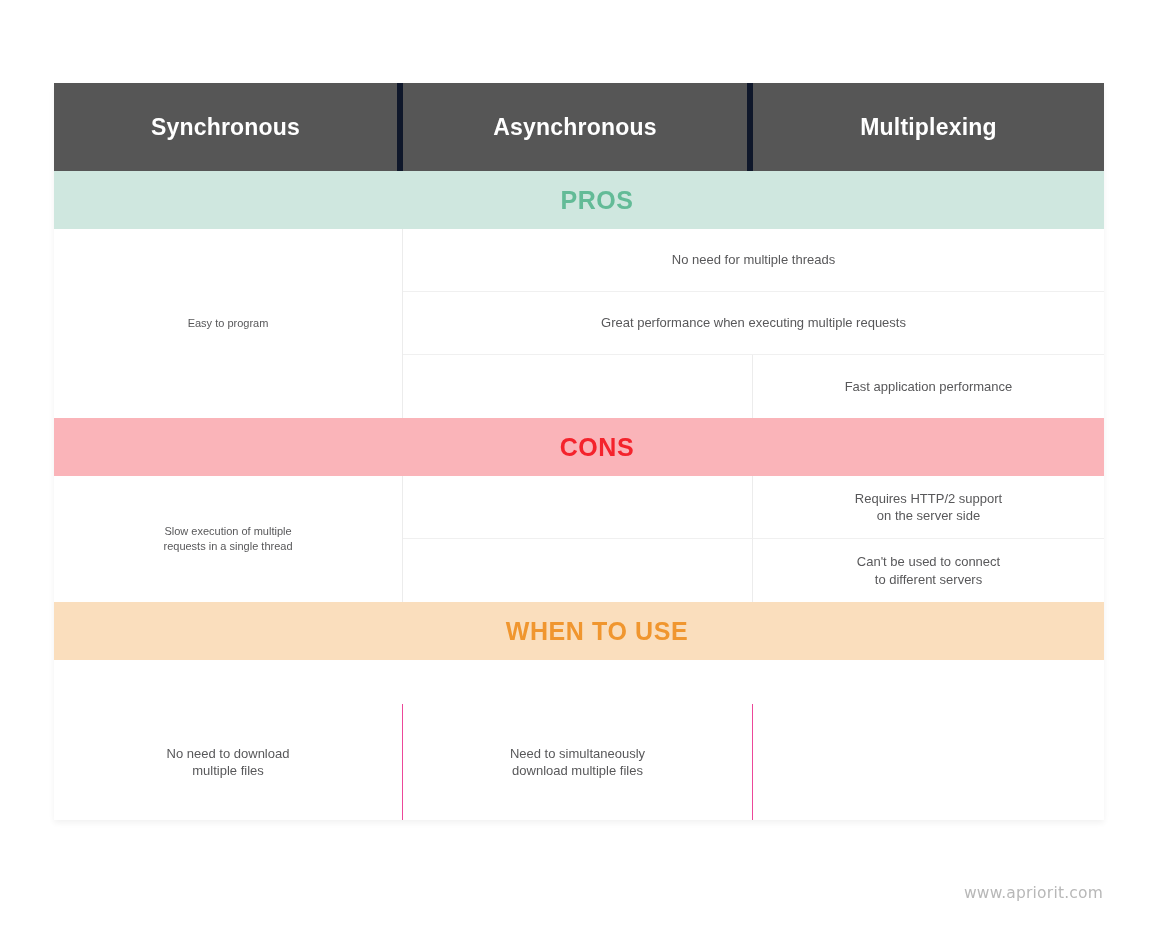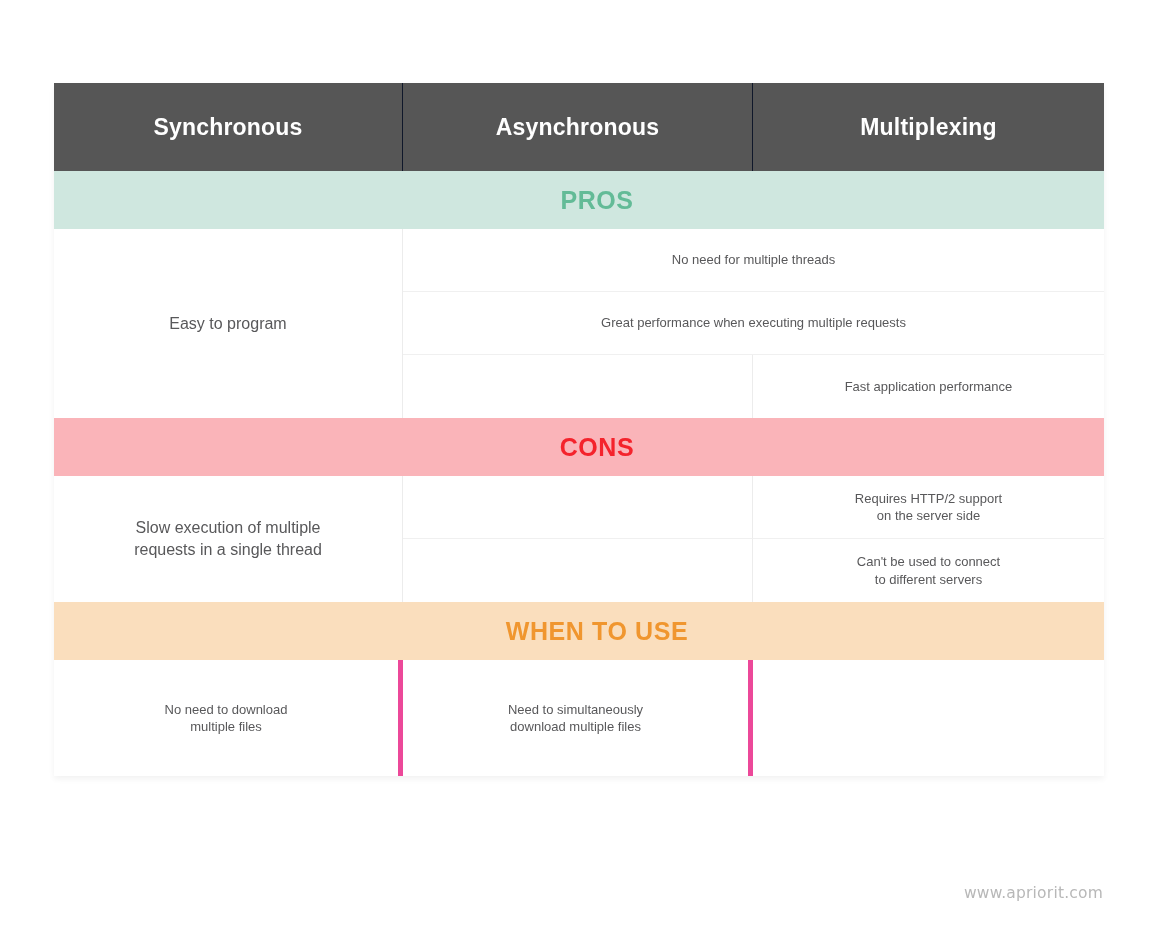--- a/index.html
+++ b/index.html
@@ -78,21 +78,21 @@
     height: 88px;
     background: #565656;
   }
   #header-row .cell {
     background: #565656;
     color: #ffffff;
     font-size: 23px;
     font-weight: bold;
     letter-spacing: 0.2px;
     font-stretch: condensed;
-    border-right: 1px solid #0f172a;
+    border-right: 6px solid #0f172a;
   }
   #header-row .cell:last-child { border-right: none; }
 
   
   .band {
     height: 58px;
     width: 100%;
     display: flex;
     align-items: center;
     justify-content: center;
@@ -104,35 +104,35 @@
     box-sizing: border-box;
     padding-left: 36px;
   }
   #band-pros  { background: #cfe7df; color: #63bb97; }
   #band-cons  { background: #fab4b9; color: #f4232c; }
   #band-when  { background: #fadebd; color: #f0962f; }
 
   
   .body-row .cell { border-bottom: 1px solid #f0f0f0; }
   .body-row.last .cell { border-bottom: none; }
-  .vline-r { border-right: 5px solid #ec4899; }
+  .vline-r { border-right: 1px solid #ec4899; margin-top: 44px; }
 
   
   .group {
     display: flex;
     width: 100%;
   }
   .group-left {
     width: 349px;
     flex: 0 0 349px;
     display: flex;
     align-items: center;
     justify-content: center;
     text-align: center;
-    font-size: 16px;
+    font-size: 11px;
     color: #58585a;
     line-height: 1.35;
     background: #ffffff;
     border-right: 1px solid #ececec;
     padding: 16px 16px;
     box-sizing: border-box;
   }
   .group-right {
     width: 701px;
     flex: 0 0 701px;

